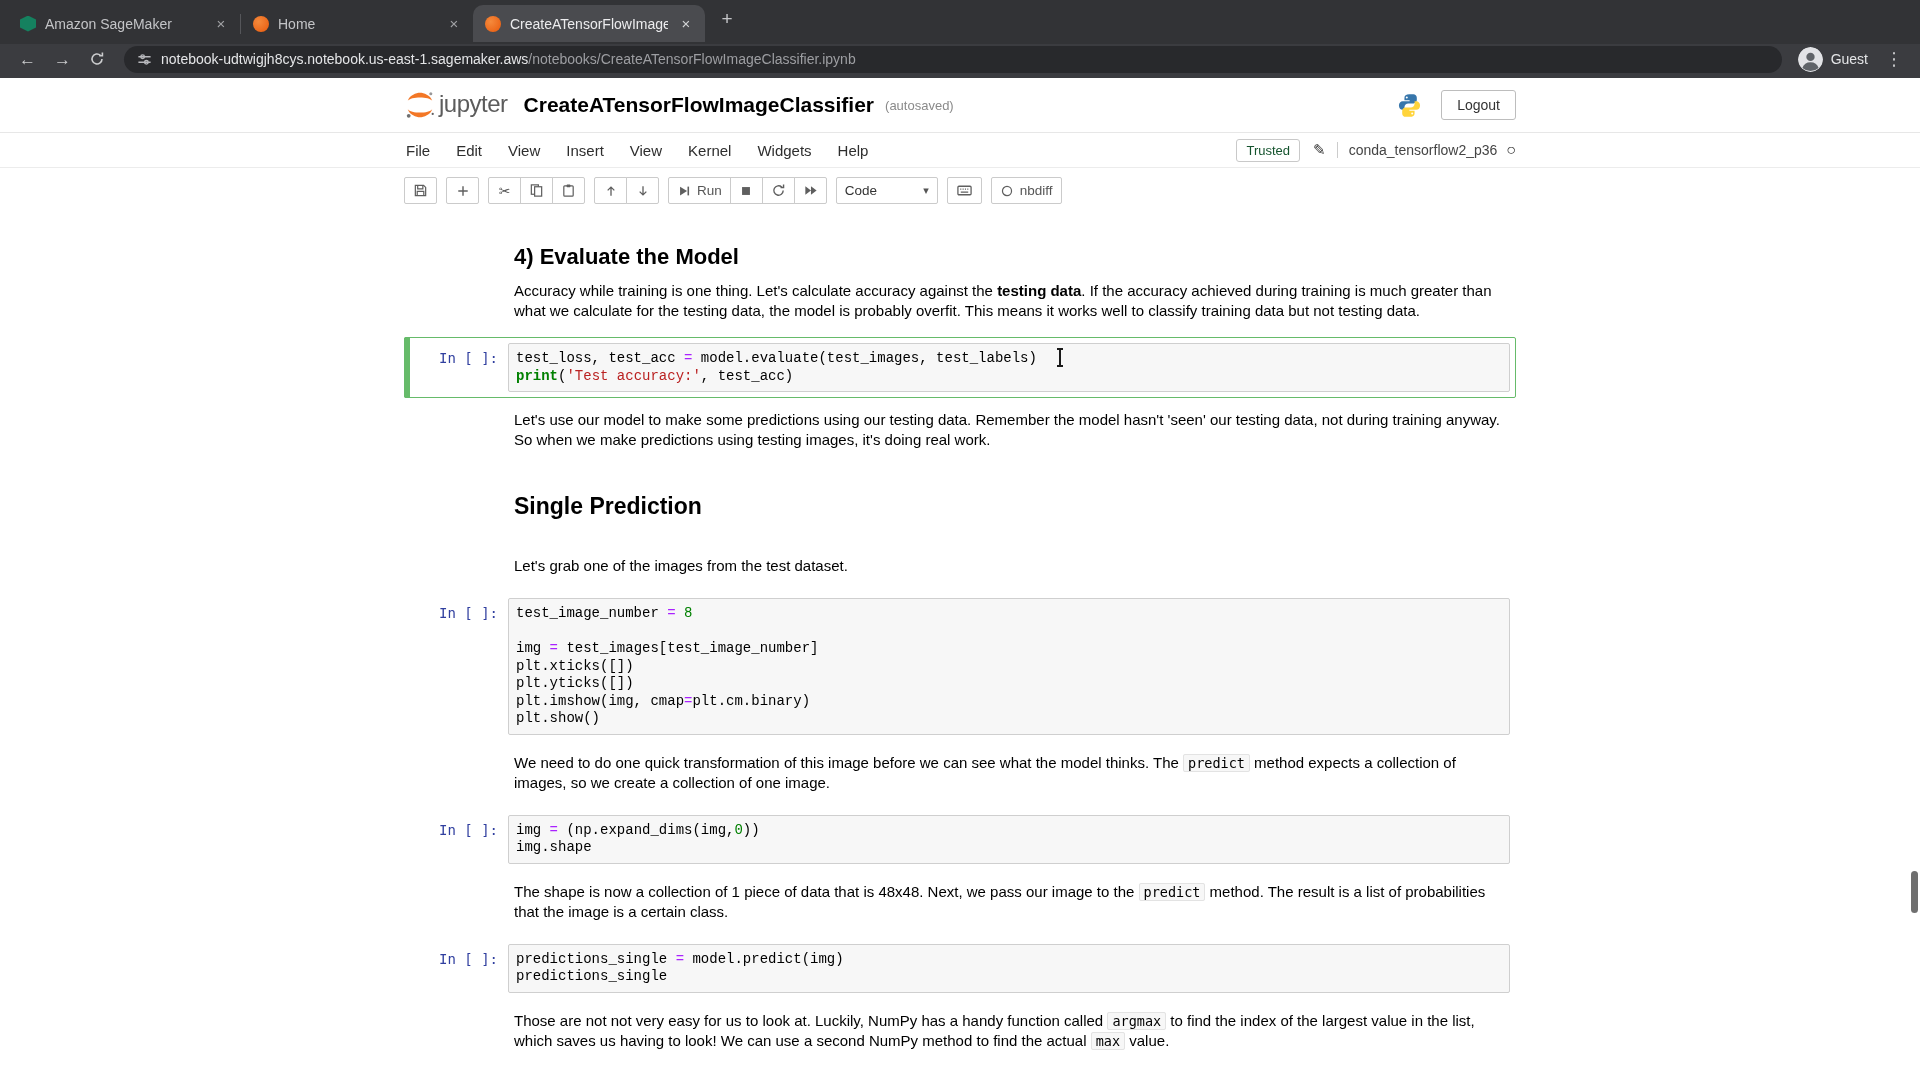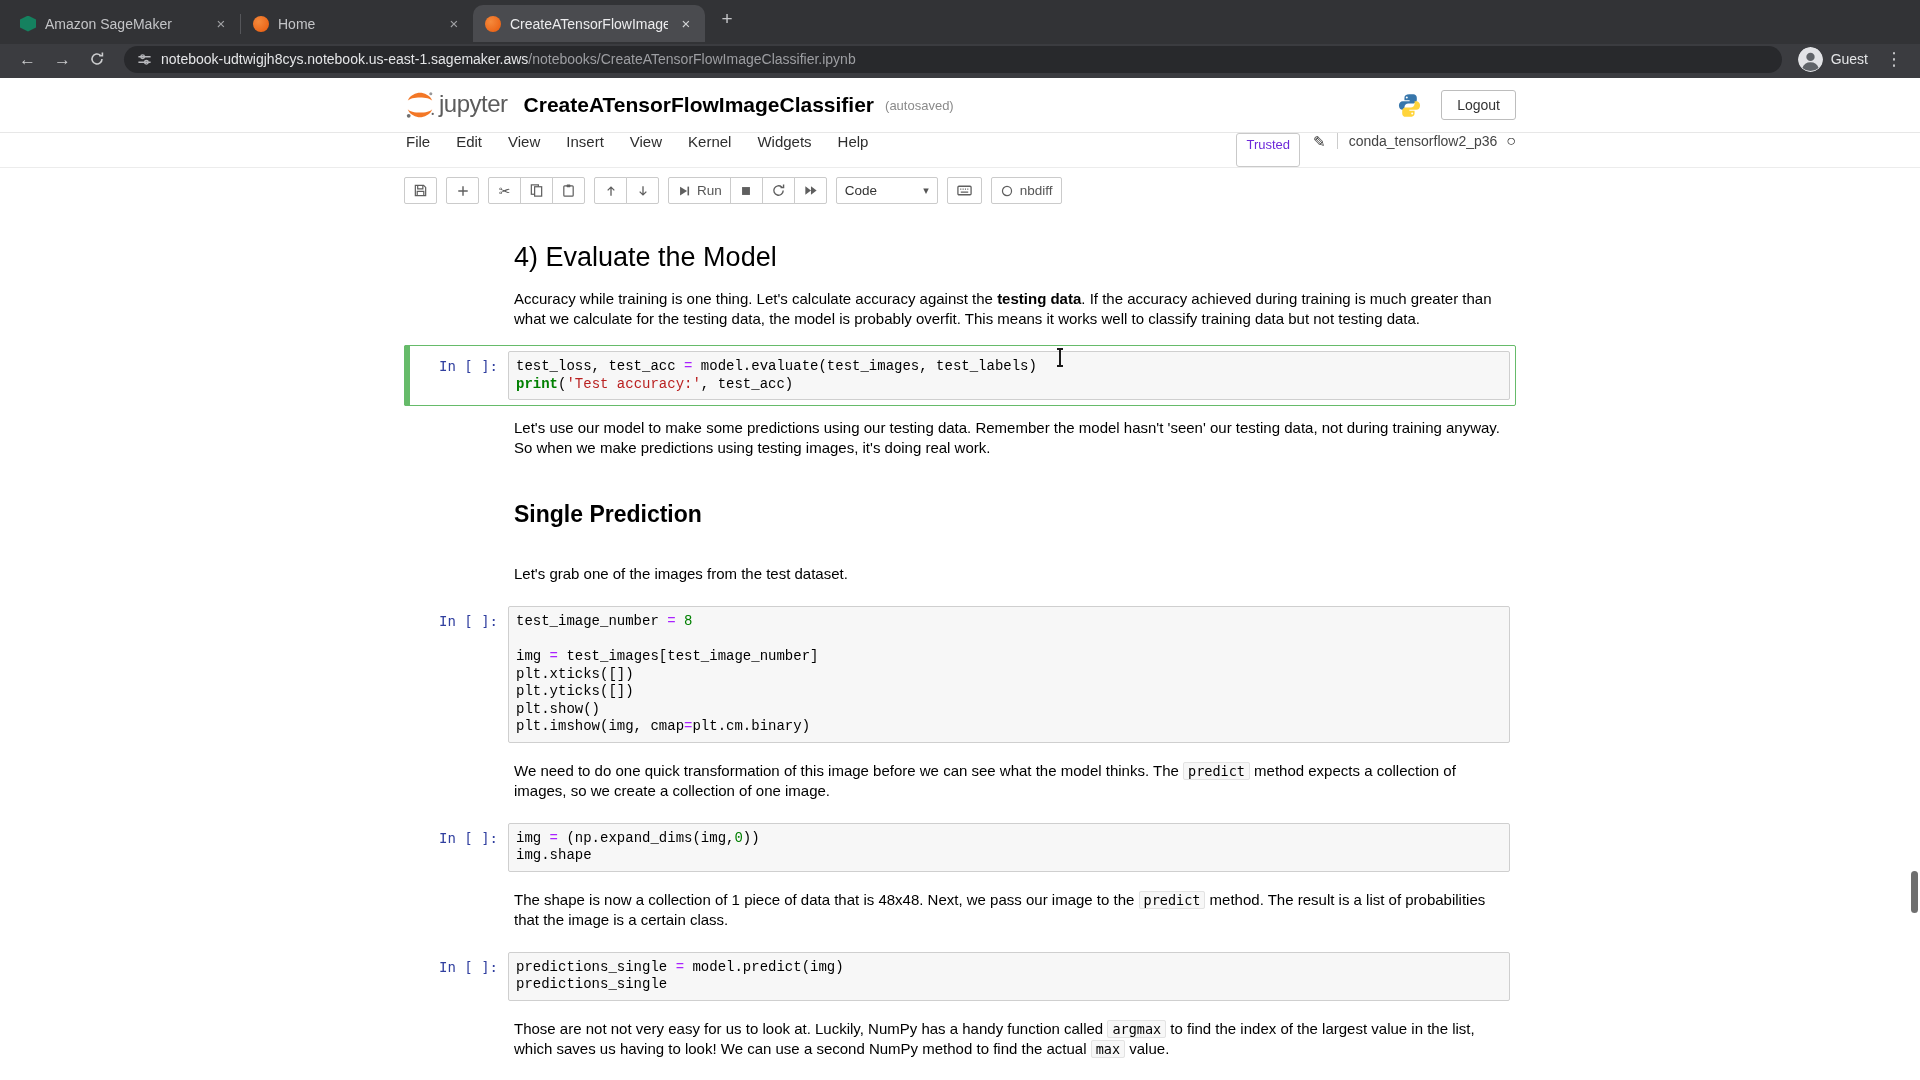--- a/index.html
+++ b/index.html
@@ -41,25 +41,25 @@
   .jp-word{font-size:24px;color:#5c5c5c;letter-spacing:-.5px;margin-bottom:2px}
   .nb-title{font-size:21px;color:#000;margin-left:16px;font-weight:700}
   .autosave{margin-left:11px;font-size:13px;color:#8a8a8a}
   .spacer{flex:1}
   .py-logo{display:flex;margin-right:18px}
   .logout{font-family:inherit;font-size:14px;color:#333;background:#fff;border:1px solid #bdbdbd;
     border-radius:3px;padding:6px 15px;cursor:pointer}
 
   
   .jp-menubar{background:#fff;border-bottom:1px solid #ececec}
-  .jp-menubar-inner{width:1112px;margin:0 auto;height:34px;display:flex;
+  .jp-menubar-inner{width:1112px;margin:0 auto;height:34px;display:flex;align-items:center;
     font-size:15px;color:#2e2e2e}
   .menu-item{padding:0 13px;cursor:default}
   .menu-item:first-child{padding-left:2px}
-  .trusted{font-size:13px;border:1px solid #c9c9c9;border-radius:3px;padding:3px 9px;color:#6d28d9;
+  .trusted{font-size:13px;border:1px solid #c9c9c9;border-radius:3px;padding:3px 9px;color:#14532d;
     margin-right:13px}
   .pencil{font-size:15px;color:#333;margin-right:11px}
   .kernel-divider{width:1px;height:16px;background:#ccc;margin-right:11px}
   .kernel-name{font-size:14px;color:#444;margin-right:9px}
   .kernel-status{font-size:16px;color:#333;line-height:1}
 
   
   .jp-toolbar{background:#fff;padding:9px 0 11px}
   .tb-inner{width:1112px;margin:0 auto;display:flex;align-items:center;gap:9px}
   .btn-group{display:flex}
@@ -87,21 +87,21 @@
     white-space:nowrap}
   .input_area{flex:1;border:1px solid #cfcfcf;border-radius:2px;background:#f7f7f7;padding:6px 7px;
     overflow:hidden}
   .cm-line{font-family:Liberation Mono, monospace;font-size:14px;
     line-height:17.5px;white-space:pre;color:#000}
   .tok-op{color:#aa22ff}
   .tok-num{color:#008000}
   .tok-str{color:#ba2121}
   .tok-kw{color:#008000;font-weight:bold}
   .text_cell .cell-body{flex:1;padding:2px 6px;font-size:15px;line-height:20px;color:#000}
-  .cell-body h1{font-size:27px;font-weight:normal;margin:8px 0 22px}
+  .cell-body h1{font-size:22px;font-weight:bold;margin:8px 0 14px}
   .cell-body h2{font-size:23px;font-weight:bold;margin:22px 0 20px}
   .cell-body p{margin:4px 0 8px}
   .cell-body code{font-family:"DejaVu Sans Mono","Liberation Mono",monospace;font-size:13.5px;
     background:#f7f7f7;border:1px solid #e3e3e3;border-radius:2px;padding:0 4px}
 
   
   .scroll-thumb{position:absolute;right:2px;top:871px;width:7px;height:42px;background:#6f6f6f;
     border-radius:4px}
   .ibeam{position:absolute;left:1059px;top:350px;width:2px;height:15px;background:#1a1a1a}
   .ibeam::before,.ibeam::after{content:'';position:absolute;left:-2px;width:6px;height:2px;background:#1a1a1a}
@@ -343,22 +343,22 @@
           </div>
         </div>
         <div class="cell code_cell">
           <div class="prompt">In [ ]:</div>
           <div class="input_area">
             <div class="cm-line">test_image_number <span class="tok-op">=</span> <span class="tok-num">8</span></div>
             <div class="cm-line">&nbsp;</div>
             <div class="cm-line">img <span class="tok-op">=</span> test_images[test_image_number]</div>
             <div class="cm-line">plt.xticks([])</div>
             <div class="cm-line">plt.yticks([])</div>
+            <div class="cm-line">plt.imshow(img, cmap<span class="tok-op">=</span>plt.cm.binary)</div>
             <div class="cm-line">plt.show()</div>
-            <div class="cm-line">plt.imshow(img, cmap<span class="tok-op">=</span>plt.cm.binary)</div>
           </div>
         </div>
         <div class="cell text_cell">
           <div class="prompt"></div>
           <div class="cell-body">
             <p><span>We need to do one quick transformation of this image before we can see what the model thinks. The </span><code>predict</code><span> method expects a collection of images, so we create a collection of one image.</span></p>
           </div>
         </div>
         <div class="cell code_cell">
           <div class="prompt">In [ ]:</div>

